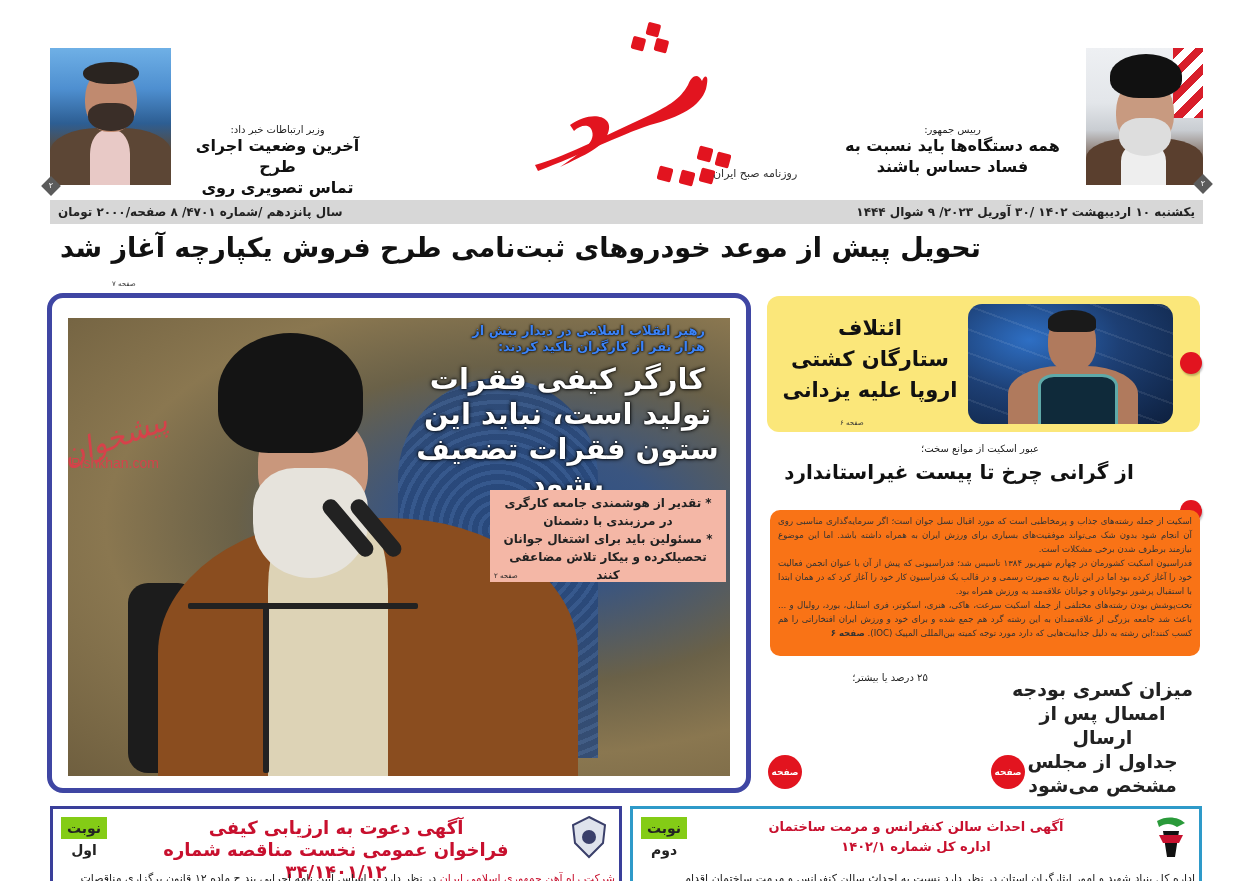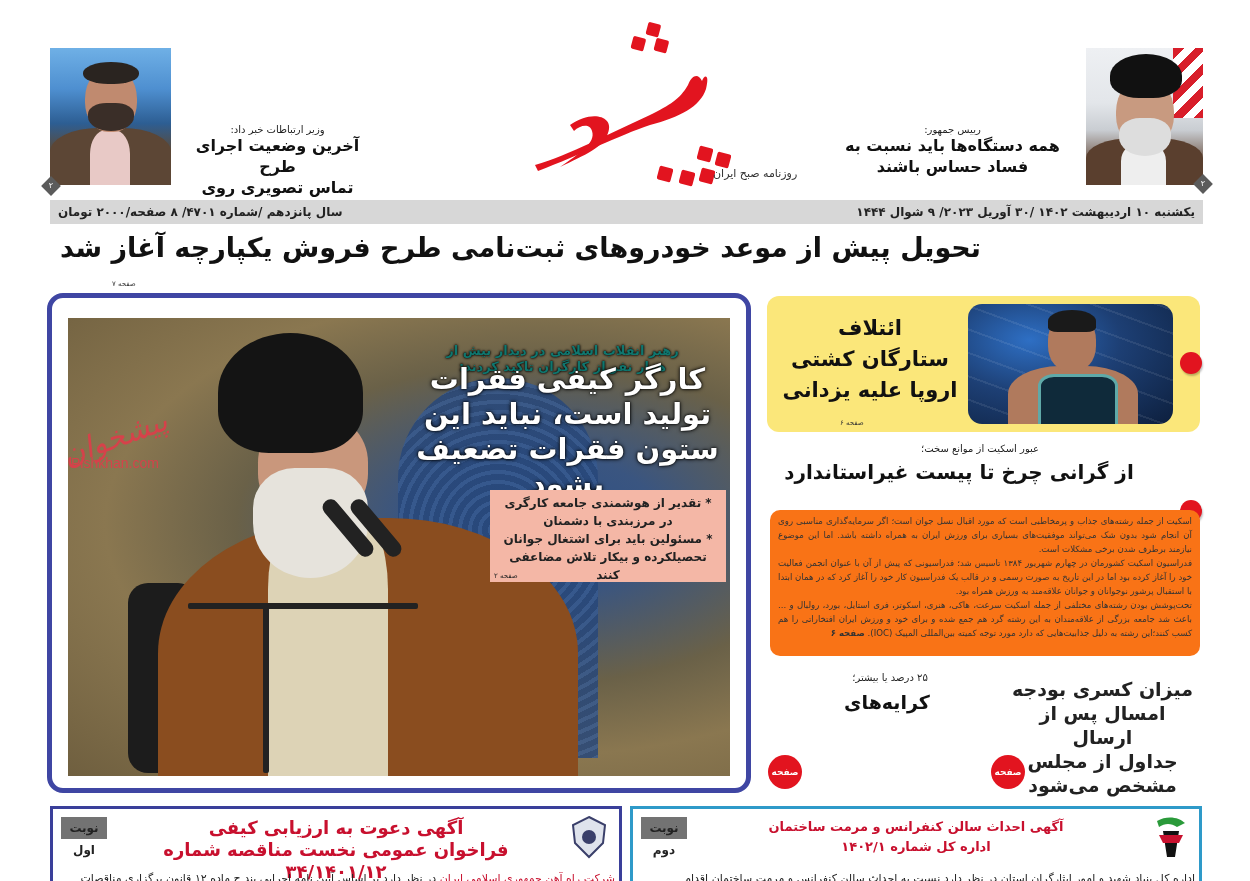--- a/index.html
+++ b/index.html
@@ -44,22 +44,22 @@
   .arch { position: absolute; left: 330px; top: 60px; width: 200px; height: 380px; border-radius: 100px 100px 0 0;
     background: repeating-radial-gradient(circle at 50% 40%, #27477a 0 6px, #36598f 6px 10px); opacity: .85; }
   .robe { position: absolute; left: 90px; top: 200px; width: 420px; height: 300px; border-radius: 45% 45% 0 0; background: #8a4d1f; }
   .robe-inner { position: absolute; left: 200px; top: 190px; width: 120px; height: 270px; border-radius: 30% 30% 0 0; background: #ddd3b6; }
   .lead-turban { position: absolute; left: 150px; top: 15px; width: 145px; height: 120px; border-radius: 50% 50% 35% 35%; background: #141414; }
   .lead-face { position: absolute; left: 190px; top: 95px; width: 110px; height: 110px; border-radius: 45%; background: #c9977c; }
   .lead-beard { position: absolute; left: 185px; top: 150px; width: 115px; height: 110px; border-radius: 40% 40% 55% 55%; background: #e6e3dc; }
   .mic { position: absolute; background: #222; border-radius: 8px; }
   .chair { position: absolute; left: 60px; top: 265px; width: 70px; height: 190px; border-radius: 20px; background: #1c1c1c; }
 
-  .lead-kicker { position: absolute; left: 420px; top: 323px; width: 285px; text-align: center;
-    font-size: 13px; font-weight: bold; color: #0f766e; line-height: 16px; text-shadow: 0 0 3px #000, 0 0 2px #000; margin-top: 20px; }
+  .lead-kicker { position: absolute; left: 420px; top: 323px; width: 285px; text-align: right;
+    font-size: 13px; font-weight: bold; color: #3b82f6; line-height: 16px; text-shadow: 0 0 3px #000, 0 0 2px #000; }
   .lead-title { position: absolute; left: 410px; top: 362px; width: 315px; text-align: center;
     font-size: 29px; font-weight: bold; color: #fff; line-height: 35px; text-shadow: 0 0 4px #000, 0 0 2px #000; }
   .lead-box { position: absolute; left: 490px; top: 490px; width: 236px; height: 92px; background: #f4b7a6;
     padding: 4px 6px; text-align: center; }
   .lead-box p { font-size: 12px; font-weight: bold; color: #222; line-height: 18px; }
   .lead-box .pg { position: absolute; left: 4px; bottom: 2px; font-size: 7px; color: #222; font-weight: normal; }
   .watermark { position: absolute; left: 55px; top: 420px; width: 120px; text-align: center; color: #e33a4a; opacity: .85; }
   .watermark .fa { font-size: 30px; font-style: italic; line-height: 36px; transform: rotate(-20deg); display: inline-block; }
   .watermark .en { font-family: "Liberation Sans", sans-serif; font-size: 14px; line-height: 14px; direction: ltr; }
 
@@ -89,21 +89,21 @@
   .teaser-b-kicker { position: absolute; left: 790px; top: 672px; width: 200px; text-align: center; font-size: 10px; color: #222; }
   .teaser-b { position: absolute; left: 782px; top: 690px; width: 210px; text-align: center;
     font-size: 19px; line-height: 25px; font-weight: bold; color: #111; }
   .badge { position: absolute; width: 34px; height: 34px; border-radius: 50%; background: #e2141f;
     color: #fff; font-size: 9px; font-weight: bold; text-align: center; line-height: 34px; }
 
   
   .ad { position: absolute; top: 806px; height: 75px; background: #fff; }
   .ad-left { left: 50px; width: 572px; border: 3px solid #3a3f9a; border-bottom: none; }
   .ad-right { left: 630px; width: 572px; border: 3px solid #2e9ac9; border-bottom: none; }
-  .ad-tag { position: absolute; left: 8px; top: 8px; width: 46px; height: 22px; background: #737373; font-size: 12px; font-weight: bold; text-align: center; line-height: 22px; color: #222; }
+  .ad-tag { position: absolute; left: 8px; top: 8px; width: 46px; height: 22px; background: #84cc16; font-size: 14px; font-weight: bold; text-align: center; line-height: 22px; color: #222; }
   .ad-title { position: absolute; left: 70px; right: 70px; top: 8px; text-align: center; color: #c8102e; font-weight: bold; line-height: 22px; }
   .ad-left .ad-title { font-size: 18px; }
   .ad-right .ad-title { font-size: 13px; line-height: 20px; }
   .ad-logo { position: absolute; right: 10px; top: 4px; width: 40px; height: 50px; }
   .ad-body { position: absolute; left: 4px; right: 4px; bottom: -4px; font-size: 11px; white-space: nowrap; overflow: hidden; color: #222; text-align: right; }
   .ad-body .link { color: #c8102e; }
 </style>
 </head>
 <body>
 
@@ -235,21 +235,20 @@
 <div class="teaser-a">
   <div>میزان کسری بودجه</div>
   <div>امسال پس از ارسال</div>
   <div>جداول از مجلس</div>
   <div>مشخص می‌شود</div>
 </div>
 <div class="badge" style="left:991px;top:755px;">صفحه ۲</div>
 
 <div class="teaser-b-kicker">۲۵ درصد یا بیشتر؛</div>
 <div class="teaser-b">
-  <div>کرایه‌های</div>
 </div>
 <div class="badge" style="left:768px;top:755px;">صفحه ۲</div>
 
 <div class="ad ad-left">
   <div class="ad-tag">نوبت اول</div>
   <div class="ad-title">
     <div>آگهی دعوت به ارزیابی کیفی</div>
     <div>فراخوان عمومی نخست مناقصه شماره ۳۴/۱۴۰۱/۱۲</div>
   </div>
   <svg class="ad-logo" viewBox="0 0 40 50">

